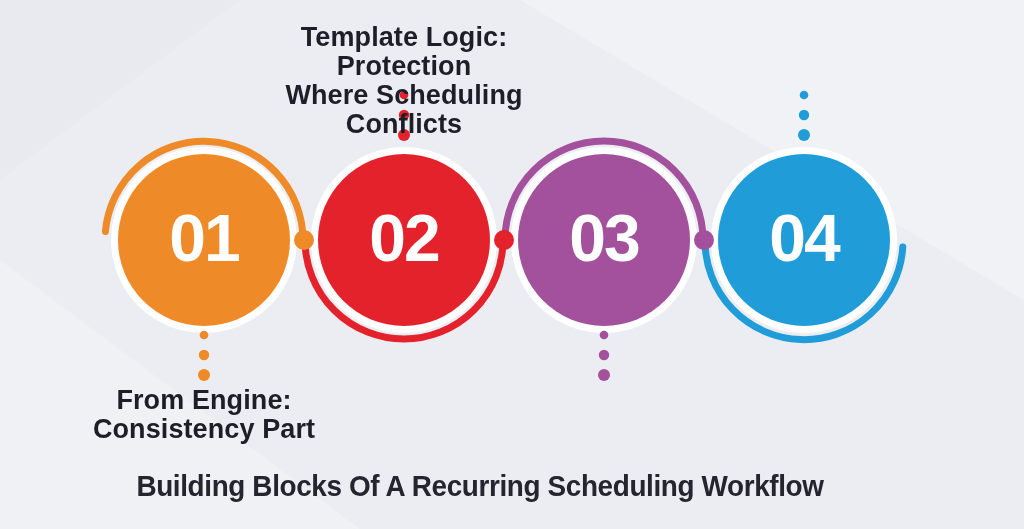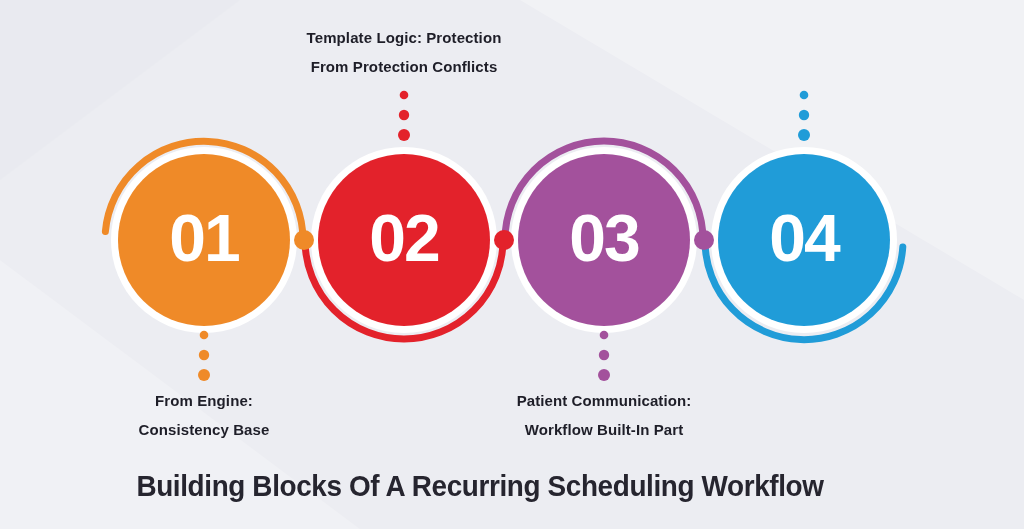--- a/index.html
+++ b/index.html
@@ -11,21 +11,21 @@
   #stage svg{position:absolute;left:0;top:0;}
   .arc{fill:none;stroke-width:7;stroke-linecap:round;}
   .halo{fill:#FFFFFF;}
   .num{
     font-family:"Liberation Sans","DejaVu Sans",sans-serif;
     font-weight:700;font-size:66px;letter-spacing:-2px;
     text-anchor:middle;fill:#FFFFFF;
   }
   .label{
     position:absolute;width:340px;text-align:center;
-    font-size:15px;font-weight:700;line-height:29px;
+    font-size:27px;font-weight:700;line-height:29px;
     color:#1E1E28;letter-spacing:0.1px;
   }
   .label-1{left:34px;top:386px;}
   .label-2{left:234px;top:23px;}
   .label-3{left:434px;top:386px;}
   .label-4{left:634px;top:23px;}
   .title{
     position:absolute;left:0;top:469px;width:960px;text-align:center;
     font-size:30px;font-weight:700;color:#26252F;letter-spacing:-0.4px;
     transform:scaleX(0.93);transform-origin:50% 50%;
@@ -87,29 +87,25 @@
     <circle cx="804" cy="135" r="6" fill="#209CD8"></circle>
 
     <text class="num" x="204" y="261">01</text>
     <text class="num" x="404" y="261">02</text>
     <text class="num" x="604" y="261">03</text>
     <text class="num" x="804" y="261">04</text>
   </svg>
 
   <div class="label label-1">
     <span style="display:block">From Engine:</span>
-    <span style="display:block">Consistency Base</span>
+    <span style="display:block">Consistency Part</span>
   </div>
   <div class="label label-2">
     <span style="display:block">Template Logic: Protection</span>
-    <span style="display:block">From Protection Conflicts</span>
-  </div>
-  <div class="label label-3">
-    <span style="display:block">Patient Communication:</span>
-    <span style="display:block">Workflow Built-In Part</span>
+    <span style="display:block">Where Scheduling Conflicts</span>
   </div>
   <div class="label label-4">
   </div>
 
   <div class="title">Building Blocks Of A Recurring Scheduling Workflow</div>
 
 
 </div>
 
 </body></html>

